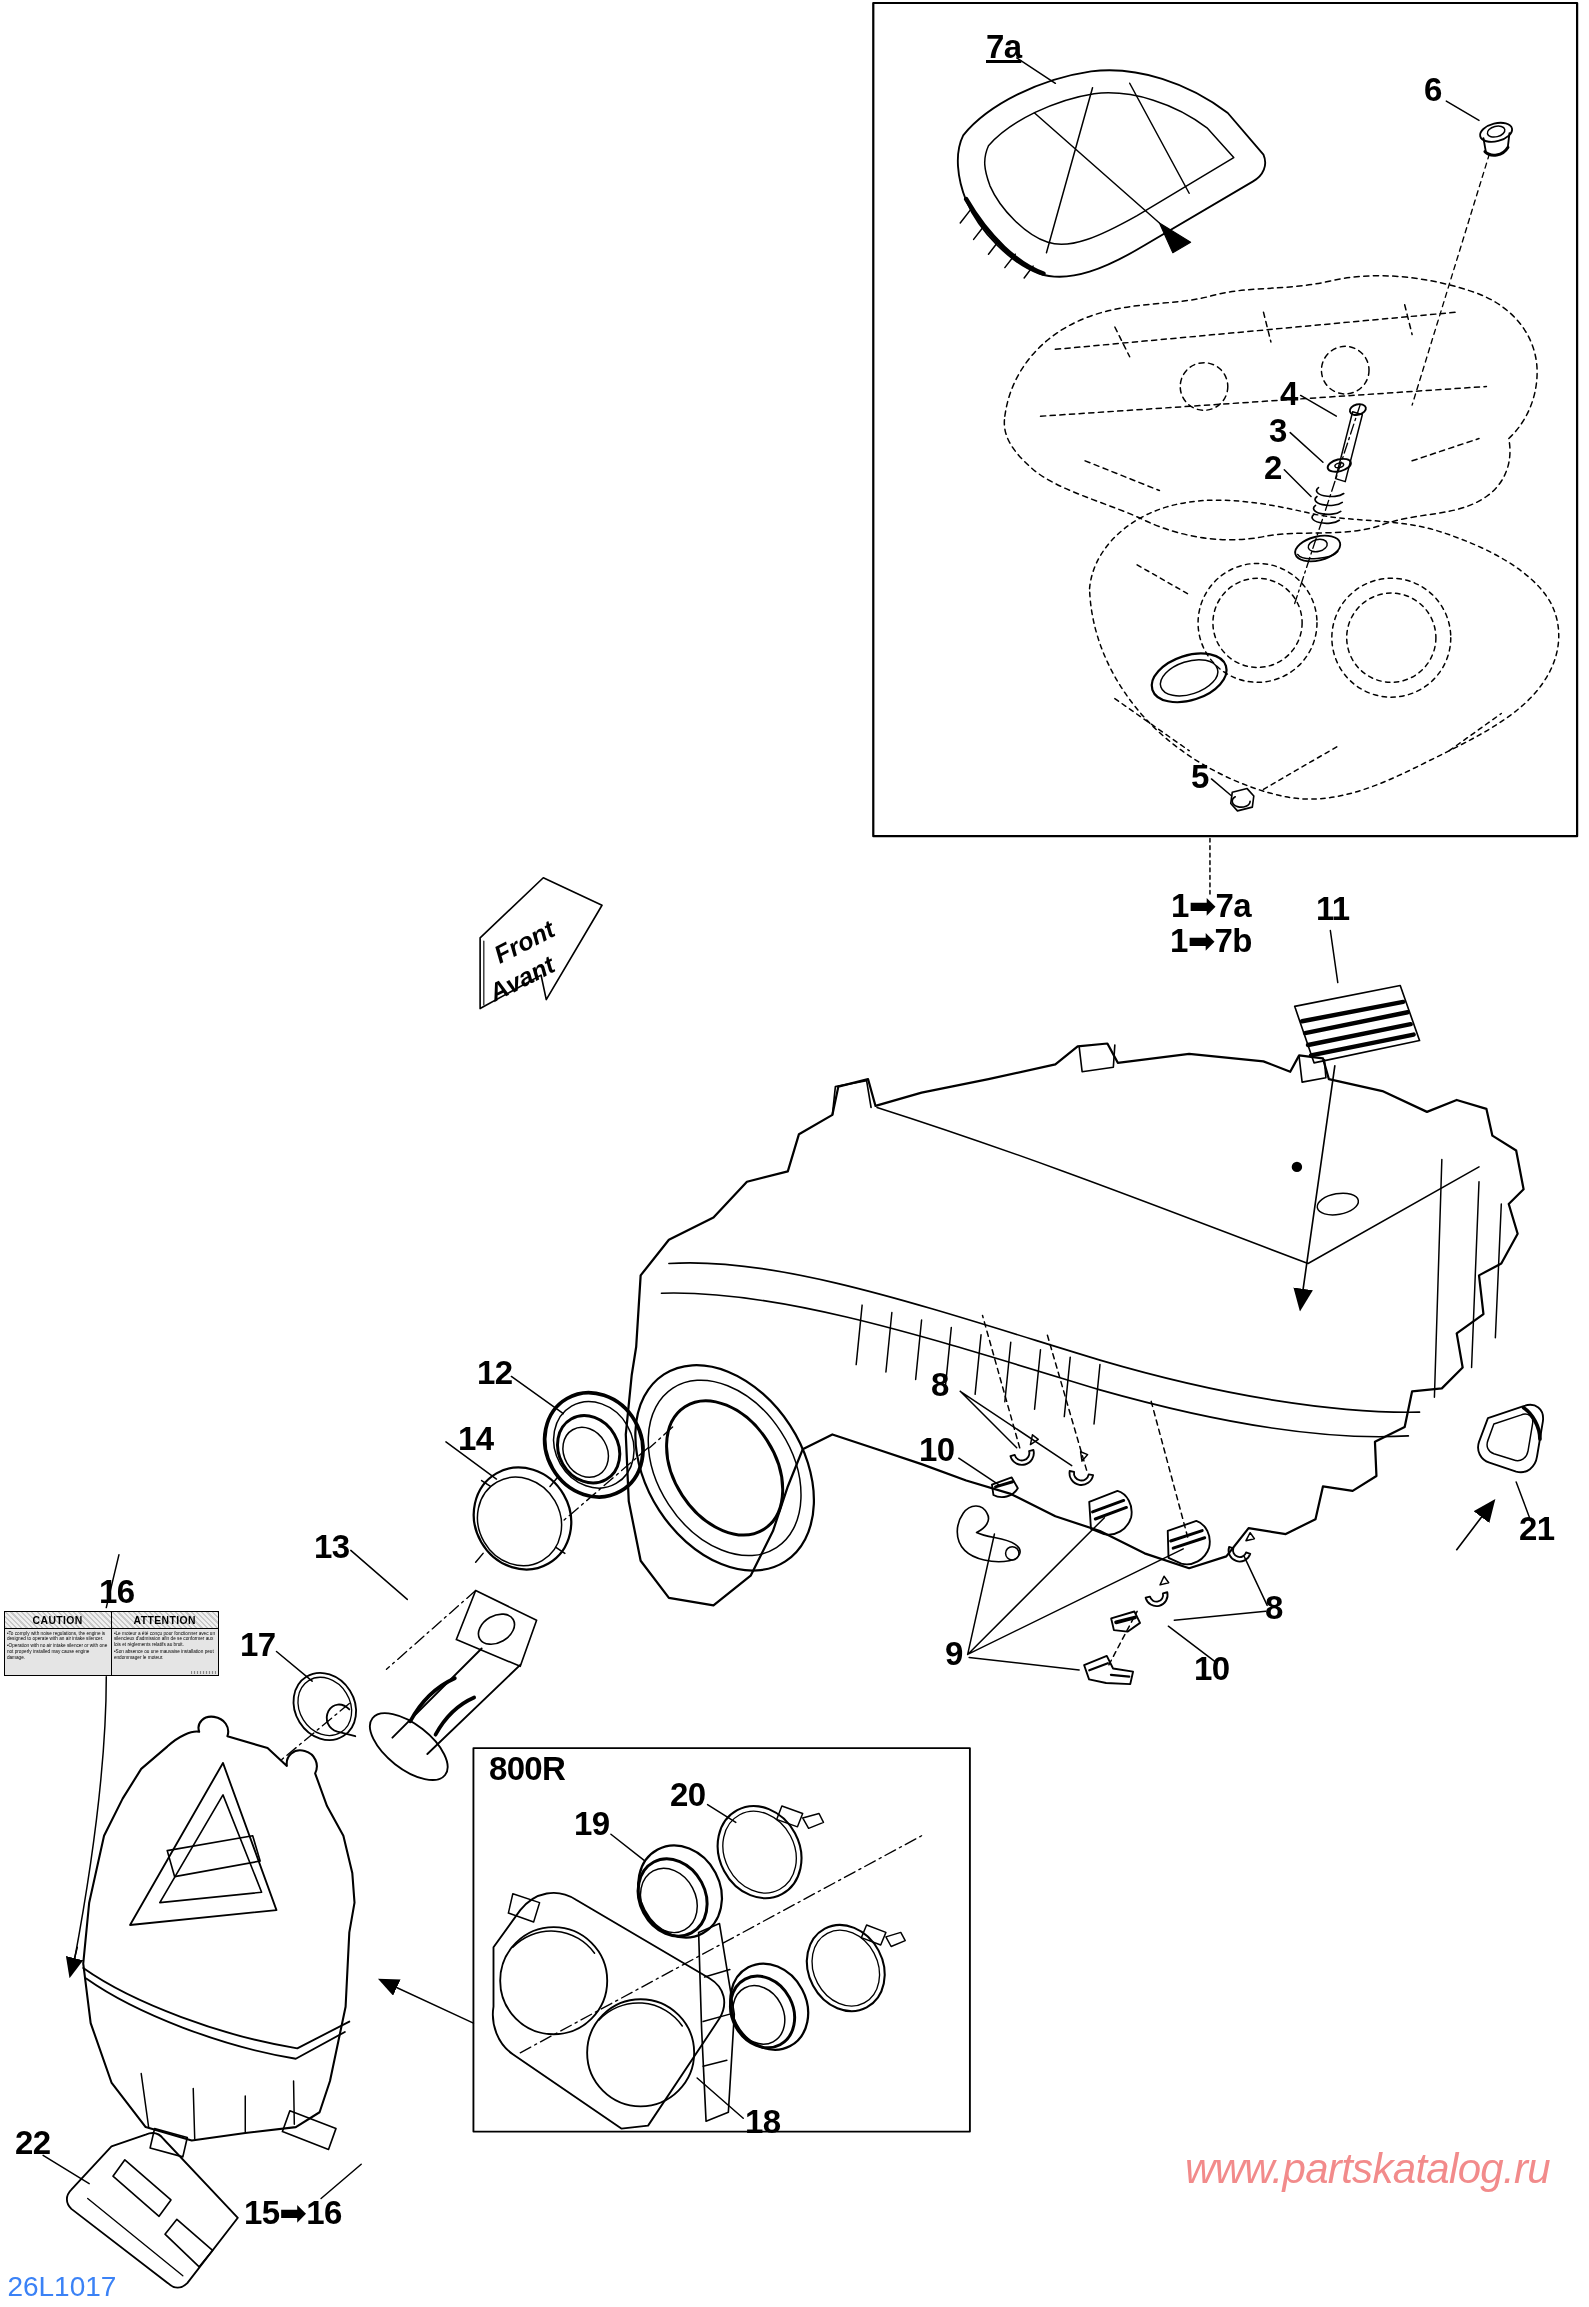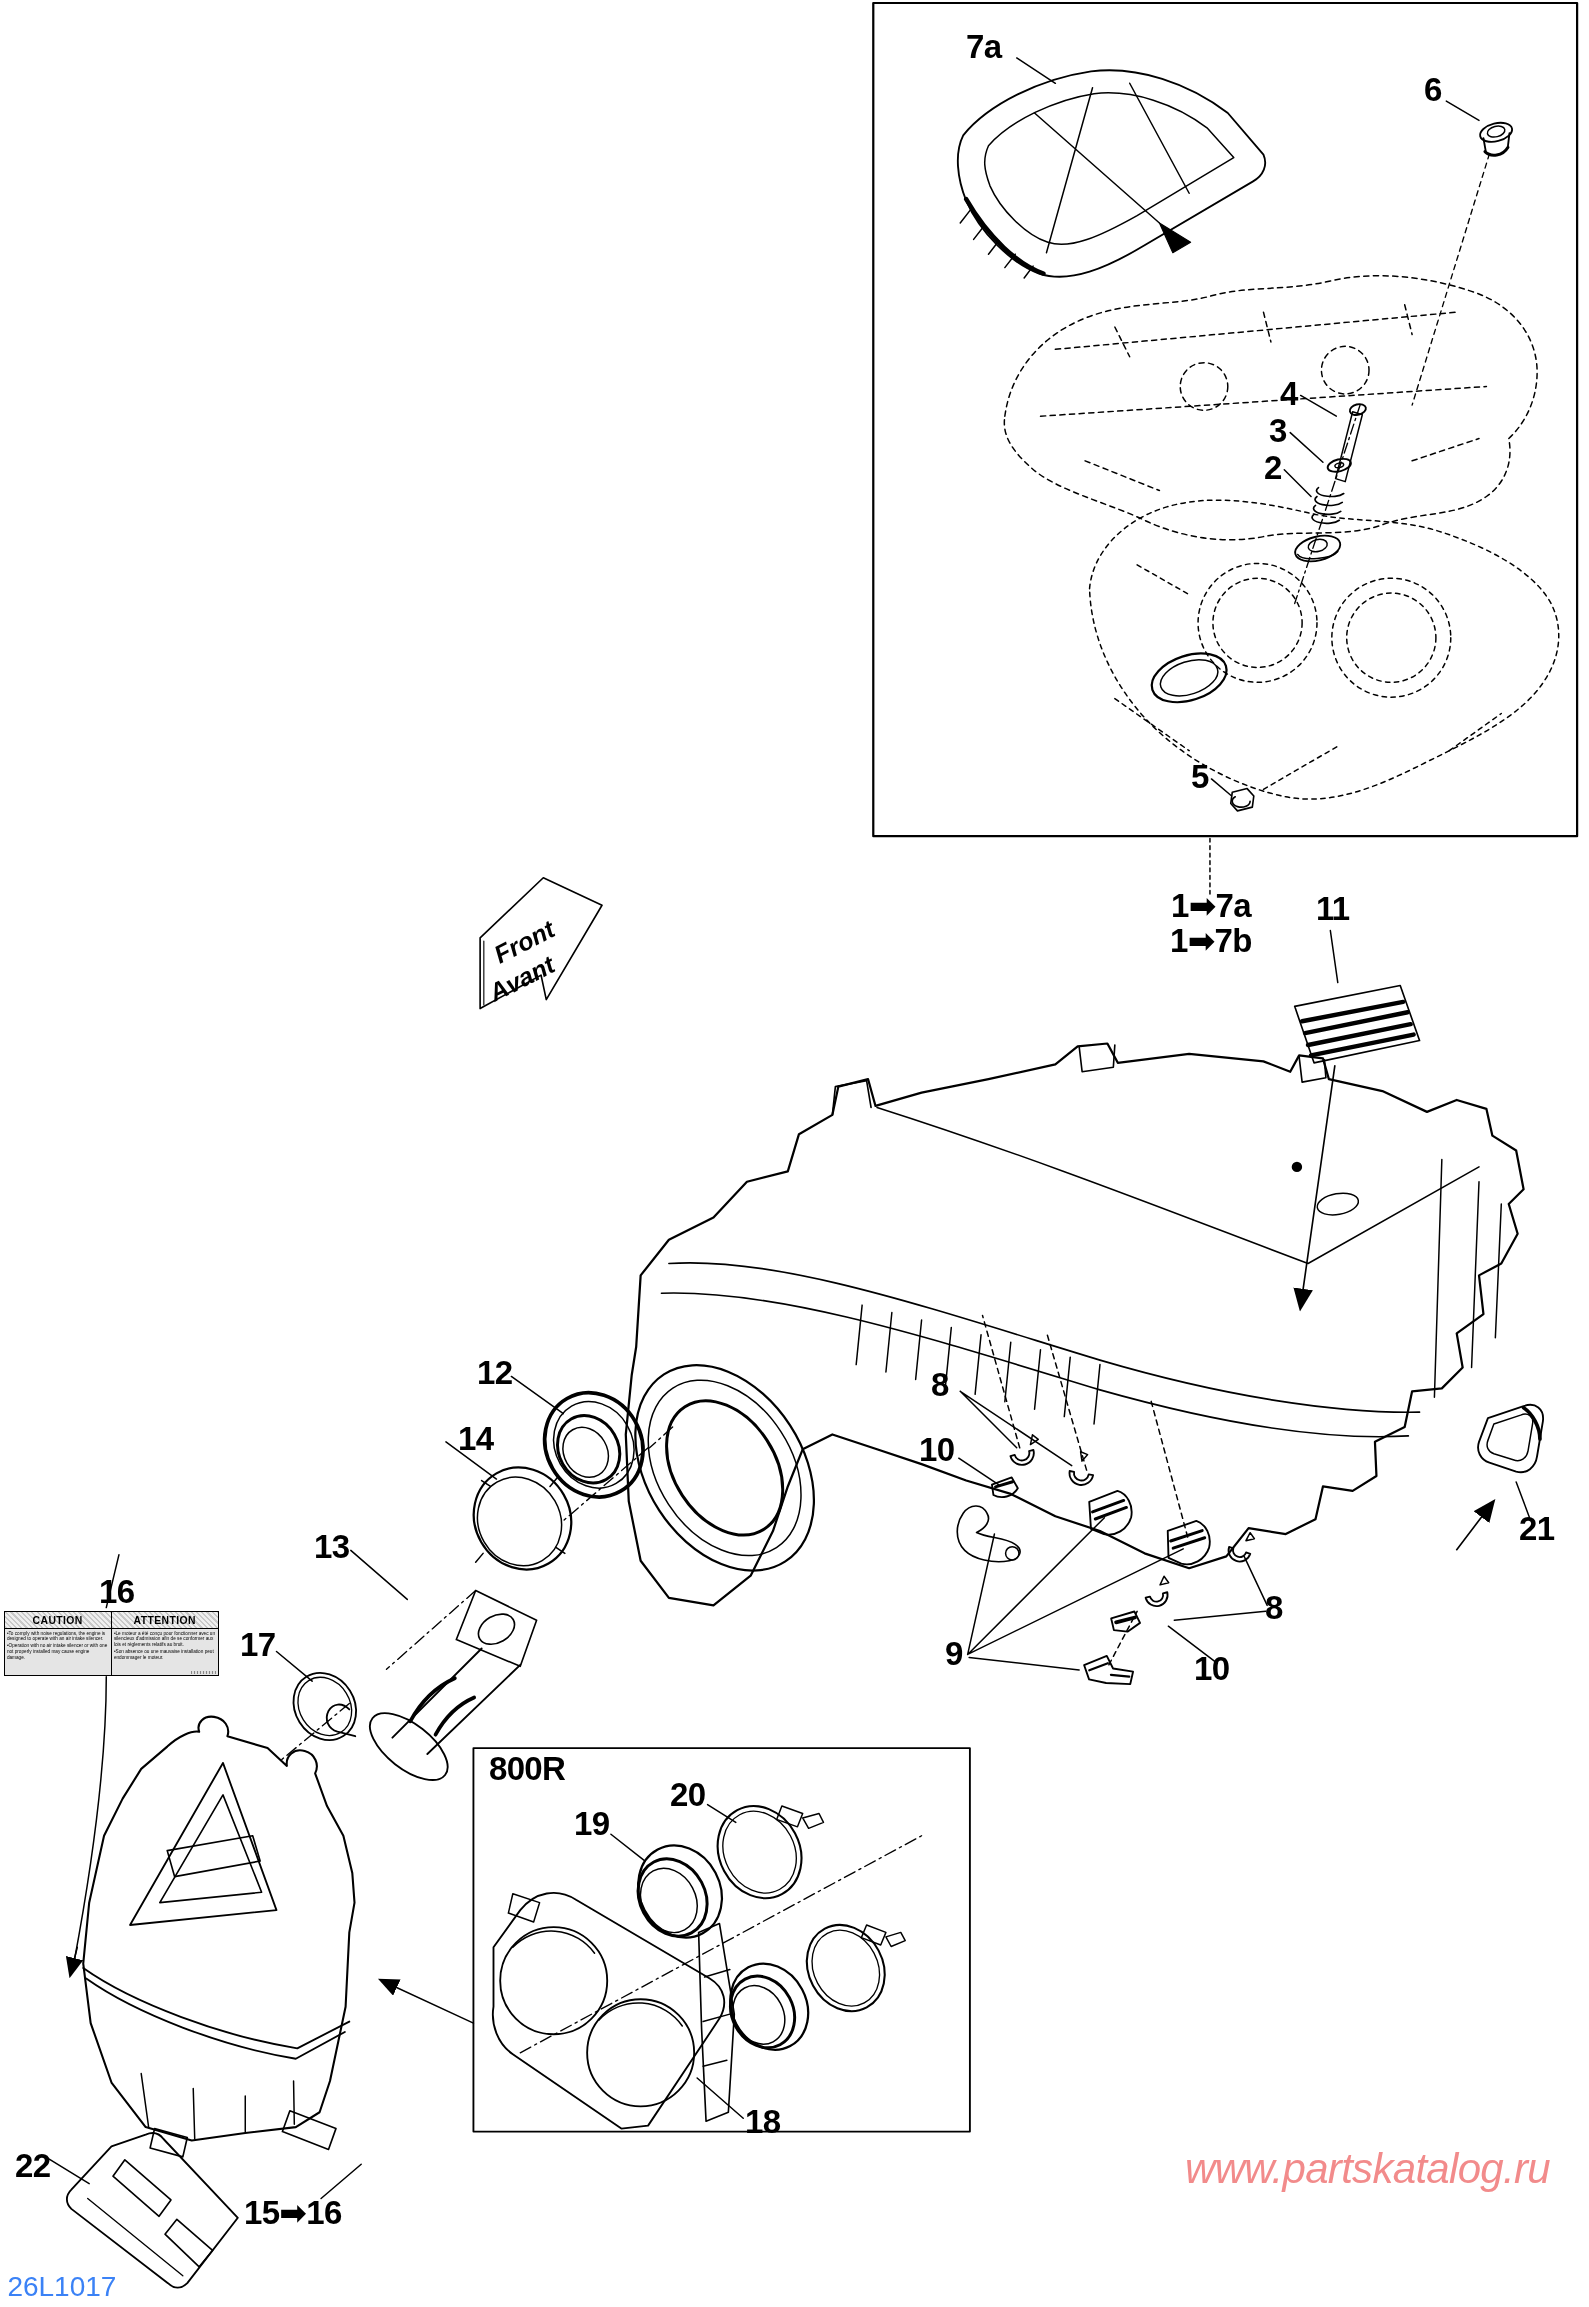--- a/index.html
+++ b/index.html
@@ -296,21 +296,21 @@
     <div class="c-head">ATTENTION</div>
     <div class="c-body">
       <p>•Le moteur a été conçu pour fonctionner avec un silencieux d'admission afin de se conformer aux lois et règlements relatifs au bruit.</p>
       <p>•Son absence ou une mauvaise installation peut endommager le moteur.</p>
       <span id="label-code"></span>
     </div>
   </div>
 </div>
 
 <div id="labels">
-      <div class="callout" style="left: 966px; top: 31px;">7a</div>
+      <div class="callout" style="left: 986px; top: 31px; text-decoration: underline;">7a</div>
       <div class="callout" style="left: 1424px; top: 74px;">6</div>
       <div class="callout" style="left: 1280px; top: 378px;">4</div>
       <div class="callout" style="left: 1269px; top: 415px;">3</div>
       <div class="callout" style="left: 1264px; top: 452px;">2</div>
       <div class="callout" style="left: 1191px; top: 761px;">5</div>
       <div class="callout" style="left: 1171px; top: 890px;">1➡7a</div>
       <div class="callout" style="left: 1170px; top: 925px;">1➡7b</div>
       <div class="callout" style="left: 1316px; top: 893px;">11</div>
       <div class="callout" style="left: 477px; top: 1357px;">12</div>
       <div class="callout" style="left: 410px; top: 1423px; margin-left: 48px;">14</div>
@@ -320,21 +320,21 @@
       <div class="callout" style="left: 931px; top: 1369px;">8</div>
       <div class="callout" style="left: 919px; top: 1434px;">10</div>
       <div class="callout" style="left: 945px; top: 1638px;">9</div>
       <div class="callout" style="left: 1265px; top: 1592px;">8</div>
       <div class="callout" style="left: 1194px; top: 1653px;">10</div>
       <div class="callout" style="left: 1519px; top: 1513px;">21</div>
       <div class="callout" style="left: 489px; top: 1753px;">800R</div>
       <div class="callout" style="left: 574px; top: 1808px;">19</div>
       <div class="callout" style="left: 670px; top: 1779px;">20</div>
       <div class="callout" style="left: 745px; top: 2106px;">18</div>
-      <div class="callout" style="left: 15px; top: 2127px; margin-top: 23px;">22</div>
+      <div class="callout" style="left: 15px; top: 2127px;">22</div>
       <div class="callout" style="left: 244px; top: 2197px;">15➡16</div>
     </div>
 
 <div id="watermark" style="color: rgb(242, 139, 139);">www.partskatalog.ru</div>
 <div id="sheetcode">26L1017</div>
 
 </div>
 
 
 </body></html>

